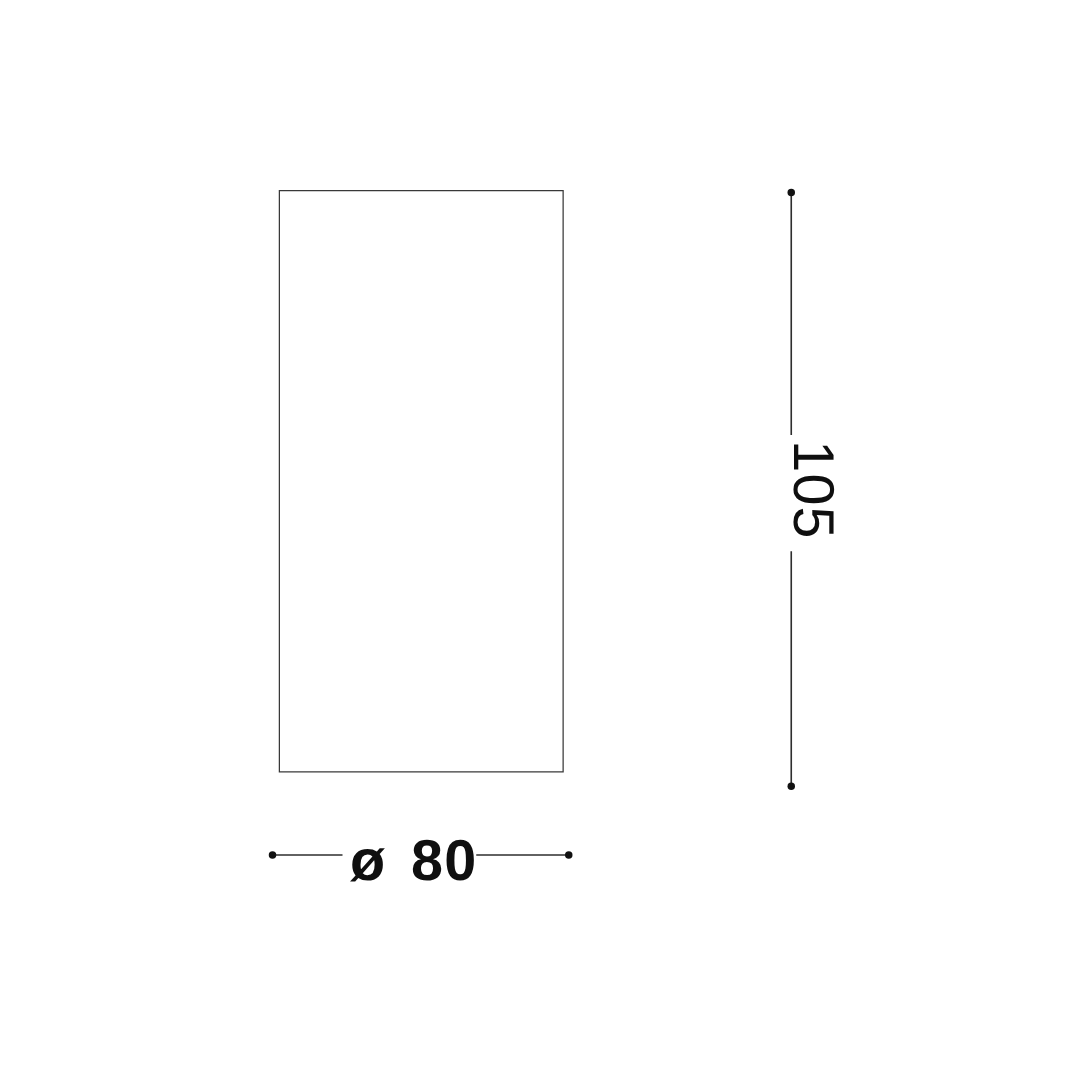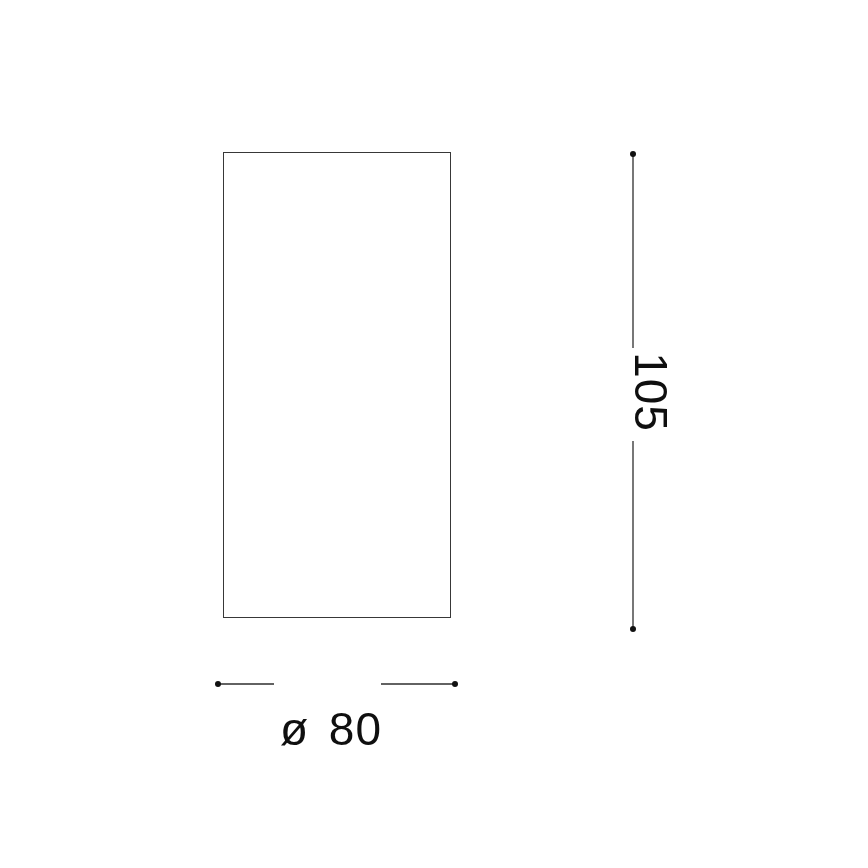--- a/index.html
+++ b/index.html
@@ -49,23 +49,24 @@
     white-space: nowrap;
     user-select: none;
   }
   .dim-label-height {
     left: 651px;
     top: 392px;
     transform: translate(-50%, -50%) rotate(90deg);
   }
   .dim-label-diameter {
     left: 331px;
-    top: 729px;
+    top: 688px;
     word-spacing: 6px;
     transform: translate(-50%, -50%);
+    font-weight: bold;
   }
 </style>
 </head>
 <body>
 
 <div class="canvas">
 
   <div class="product-outline"></div>
 
   <svg class="dim-svg" viewBox="0 0 868 868" aria-hidden="true">

